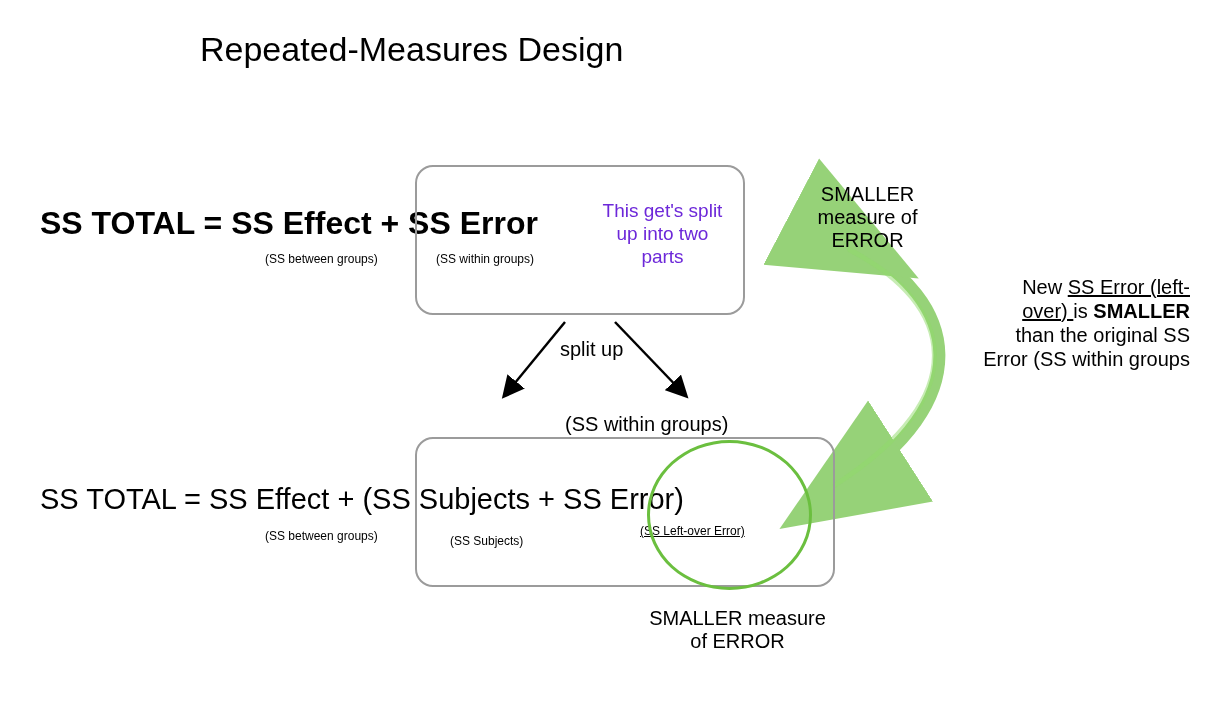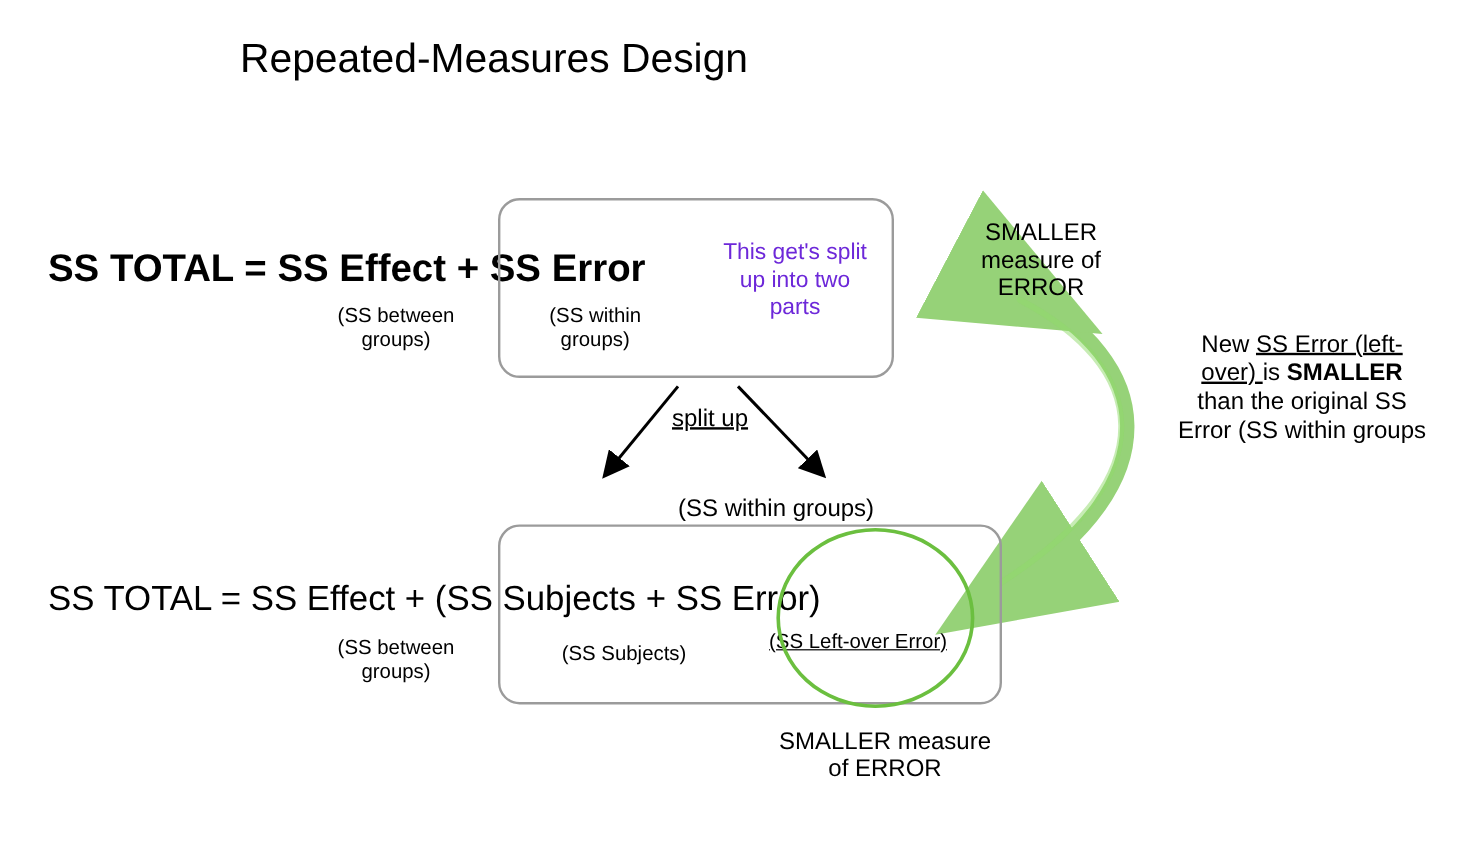--- a/index.html
+++ b/index.html
@@ -30,22 +30,21 @@
   .equation2 {
     position: absolute;
     left: 40px;
     top: 483px;
     font-size: 29px;
     font-weight: 300;
     white-space: nowrap;
   }
   .sub-note {
     position: absolute;
-    font-size: 17px;
-    text-align: center;
+    font-size: 12px;
     font-weight: 300;
     line-height: 1.15;
   }
   .box {
     position: absolute;
     border: 2px solid #9b9b9b;
     border-radius: 18px;
     background: transparent;
   }
   .red-note {
@@ -64,21 +63,21 @@
   .larger-label, .smaller-label {
     position: absolute;
     font-size: 20px;
     text-align: center;
     font-weight: 300;
     line-height: 1.15;
   }
   .side-paragraph {
     position: absolute;
     font-size: 20px;
-    text-align: center;
+    text-align: right;
     font-weight: 300;
     line-height: 1.2;
     width: 210px;
   }
   .side-paragraph .ul { text-decoration: underline; }
   .side-paragraph .bold { font-weight: 700; }
   .within-groups-2 {
     position: absolute;
     font-size: 20px;
     font-weight: 300;
@@ -119,21 +118,21 @@
   </defs>
 
   <line x1="565" y1="322" x2="505" y2="395" stroke="#000" stroke-width="2.5" marker-end="url(#arrowhead)"></line>
 
   <line x1="615" y1="322" x2="685" y2="395" stroke="#000" stroke-width="2.5" marker-end="url(#arrowhead)"></line>
 
   <path d="M 855 245 C 960 300, 980 400, 840 490" stroke="#6bbf3f" stroke-width="12" fill="none" stroke-linecap="round" opacity="0.7" marker-start="url(#greenarrow)" marker-end="url(#greenarrow)"></path>
   <path d="M 850 250 C 955 305, 975 395, 835 485" stroke="#8fd96a" stroke-width="5" fill="none" stroke-linecap="round" opacity="0.5"></path>
 </svg>
 
-<div class="split-label" style="left:560px; top:338px;text-decoration:underline;">split up</div>
+<div class="split-label" style="left:560px; top:338px;">split up</div>
 
 <div class="box" style="left:415px; top:437px; width:420px; height:150px;"></div>
 <div class="within-groups-2" style="left:565px; top:413px;">(SS within groups)</div>
 
 <div class="equation2">SS TOTAL = SS Effect + (SS Subjects + SS Error)</div>
 <div class="sub-note" style="left:265px; top:530px; width:130px;">(SS between groups)</div>
 <div class="sub-note" style="left:450px; top:535px; width:140px;">(SS Subjects)</div>
 <div class="sub-note" style="left:640px; top:525px; width:150px;text-decoration:underline;">(SS Left-over Error)</div>
 
 <div class="green-circle" style="left:647px; top:440px; width:165px; height:150px;"></div>

